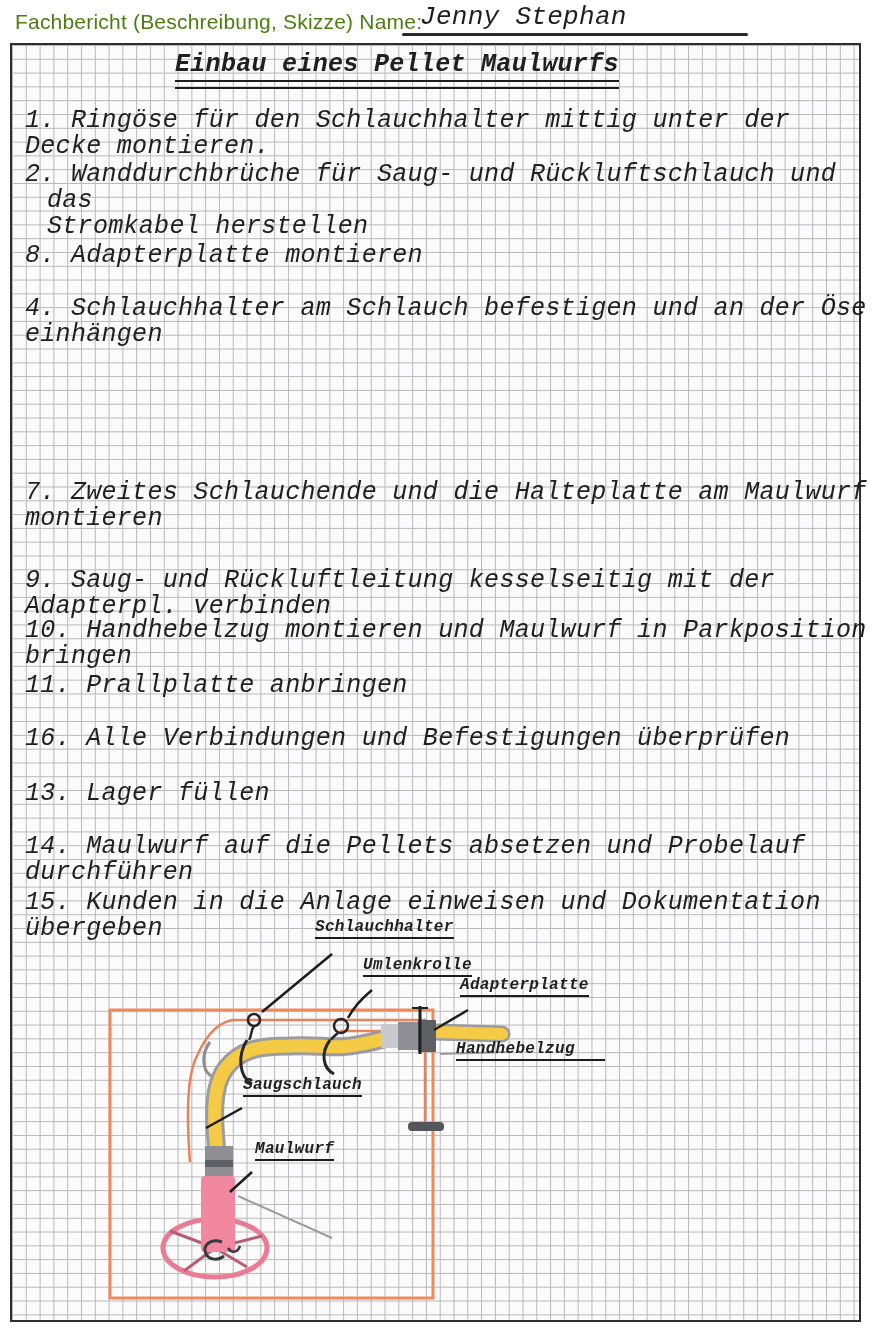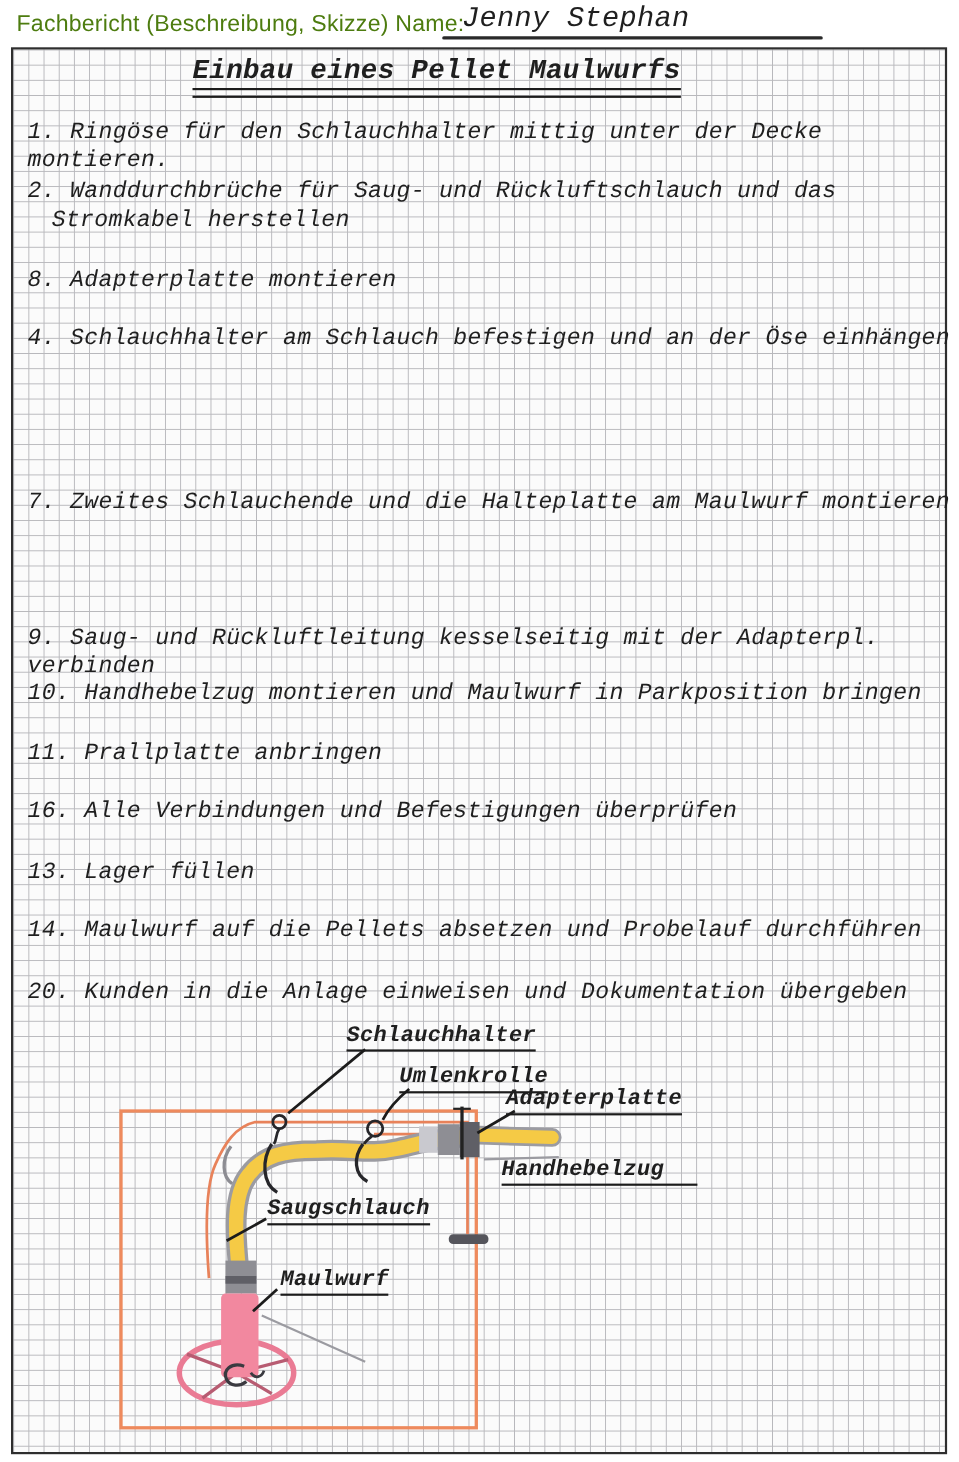--- a/index.html
+++ b/index.html
@@ -17,25 +17,25 @@
          border:2.5px solid #2e2e2e;background-color:#fbfbfb;
          background-image:linear-gradient(to right,#b8b8bc 1px,transparent 1px),
                           linear-gradient(to bottom,#b8b8bc 1px,transparent 1px);
          background-size:13.8px 13.8px;}
 
   
   .hand{font-family:Liberation Mono, monospace;font-style:italic;color:#1f1f1f;letter-spacing:.3px;}
   .title{position:absolute;left:175px;top:50px;font-size:25px;font-weight:bold;}
   .u2a{border-bottom:2px solid #1c1c1c;padding-bottom:5px;display:inline-block;}
   .u2b{border-bottom:2.5px solid #1c1c1c;padding-bottom:1px;display:inline-block;}
-  .step{position:absolute;left:25px;font-size:21px;white-space:pre-line;line-height:26px;}
+  .step{position:absolute;left:25px;font-size:25px;white-space:pre-line;line-height:26px;}
   .hang{padding-left:22px;text-indent:-22px;}
 
   
-  .slabel{position:absolute;font-size:20px;font-weight:bold;margin-top:12px;}
+  .slabel{position:absolute;font-size:16px;font-weight:bold;}
   .ul{border-bottom:2.5px solid #1c1c1c;padding-bottom:1px;display:inline-block;}
 
   svg.overlay{position:absolute;left:0;top:0;pointer-events:none;}
 </style>
 </head>
 <body>
 
 <div id="page">
 
   <span class="printed">Fachbericht (Beschreibung, Skizze) Name:</span>
@@ -46,28 +46,28 @@
 
   <div class="hand title">
     <span class="u2a"><span class="u2b">Einbau eines Pellet Maulwurfs</span></span>
   </div>
 
   <div class="hand step" style="top:108px">1. Ringöse für den Schlauchhalter mittig unter der Decke montieren.</div>
   <div class="hand step hang" style="top:162px">2. Wanddurchbrüche für Saug- und Rückluftschlauch und das
 Stromkabel herstellen</div>
   <div class="hand step" style="top:243px">8. Adapterplatte montieren</div>
   <div class="hand step" style="top:296px">4. Schlauchhalter am Schlauch befestigen und an der Öse einhängen</div>
-  <div class="hand step" style="top:445px">7. Zweites Schlauchende und die Halteplatte am Maulwurf montieren</div>
+  <div class="hand step" style="top:480px">7. Zweites Schlauchende und die Halteplatte am Maulwurf montieren</div>
   <div class="hand step" style="top:568px">9. Saug- und Rückluftleitung kesselseitig mit der Adapterpl. verbinden</div>
   <div class="hand step" style="top:618px">10. Handhebelzug montieren und Maulwurf in Parkposition bringen</div>
   <div class="hand step" style="top:673px">11. Prallplatte anbringen</div>
   <div class="hand step" style="top:726px">16. Alle Verbindungen und Befestigungen überprüfen</div>
   <div class="hand step" style="top:781px">13. Lager füllen</div>
   <div class="hand step" style="top:834px">14. Maulwurf auf die Pellets absetzen und Probelauf durchführen</div>
-  <div class="hand step" style="top:890px">20. Kunden in die Anlage einweisen und Dokumentation übergeben</div>
+  <div class="hand step" style="top:890px">15. Kunden in die Anlage einweisen und Dokumentation übergeben</div>
 
   <svg class="overlay" width="872" height="1329" viewBox="0 0 872 1329">
 
     <rect x="110" y="1010" width="323" height="288" fill="none" stroke-width="3" stroke="#ee8a5d"></rect>
 
     <path d="M 190,1162 C 186,1110 188,1075 196,1058 C 204,1040 214,1024 232,1020 L 425,1020 L 425,1122" fill="none" stroke-width="2.5" stroke="#e8825a"></path>
     <path d="M 340,1031 L 420,1031" fill="none" stroke-width="2.5" stroke="#e8825a"></path>
     <rect x="408" y="1122" width="36" height="9" rx="4" fill="#55555c"></rect>
 
     <path d="M 218,1162 C 213,1118 212,1086 226,1068 C 240,1050 258,1046 288,1046 C 322,1044 334,1050 362,1044 C 382,1040 392,1035 418,1034" fill="none" stroke-width="19" stroke-linecap="round" stroke="#9b9ba1"></path>

